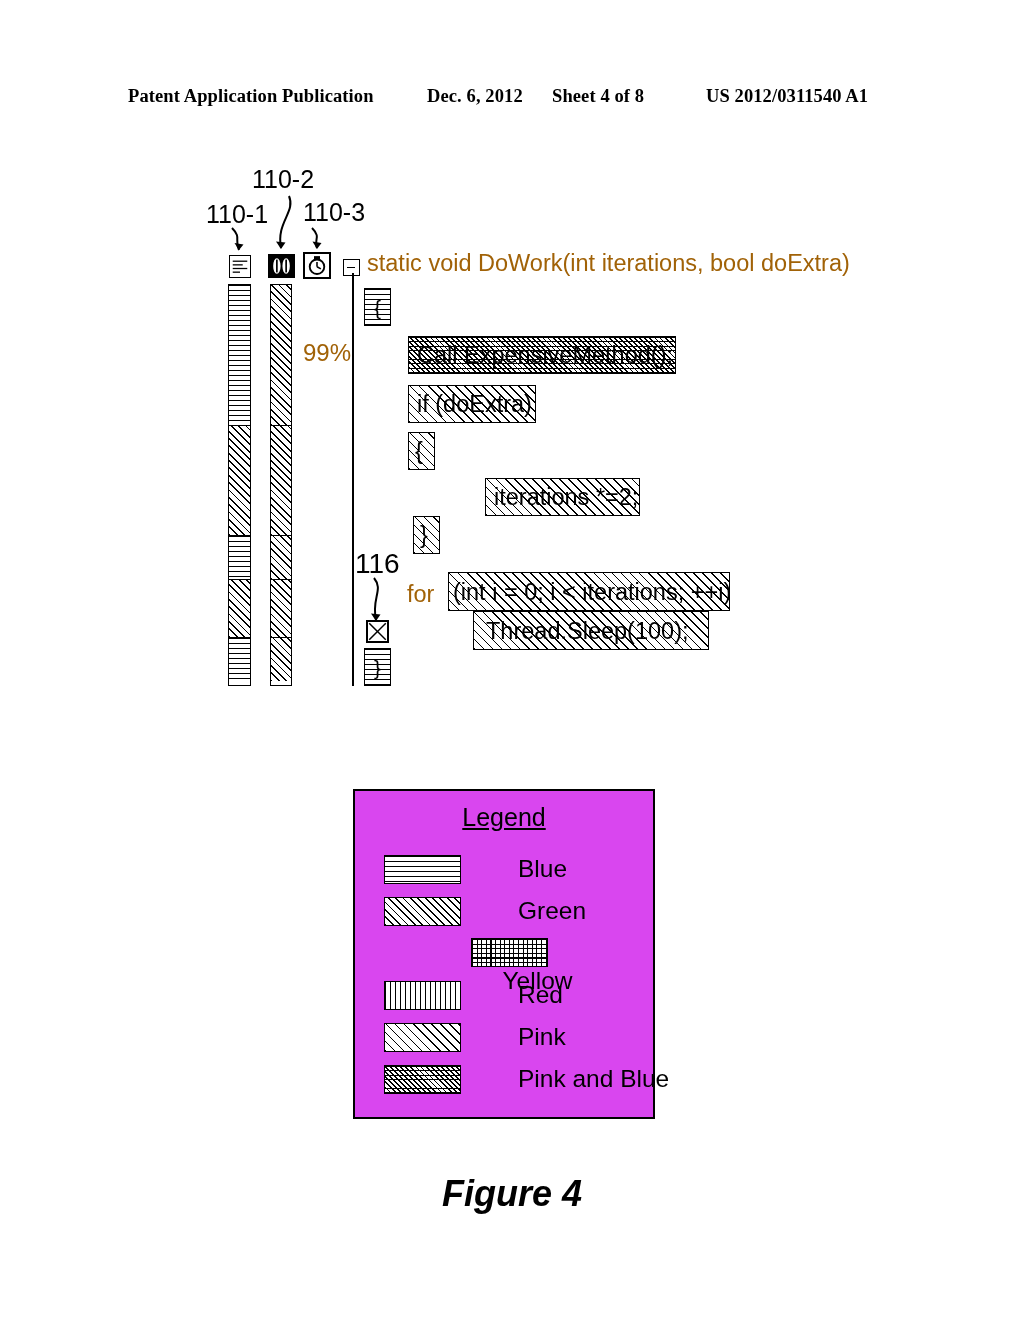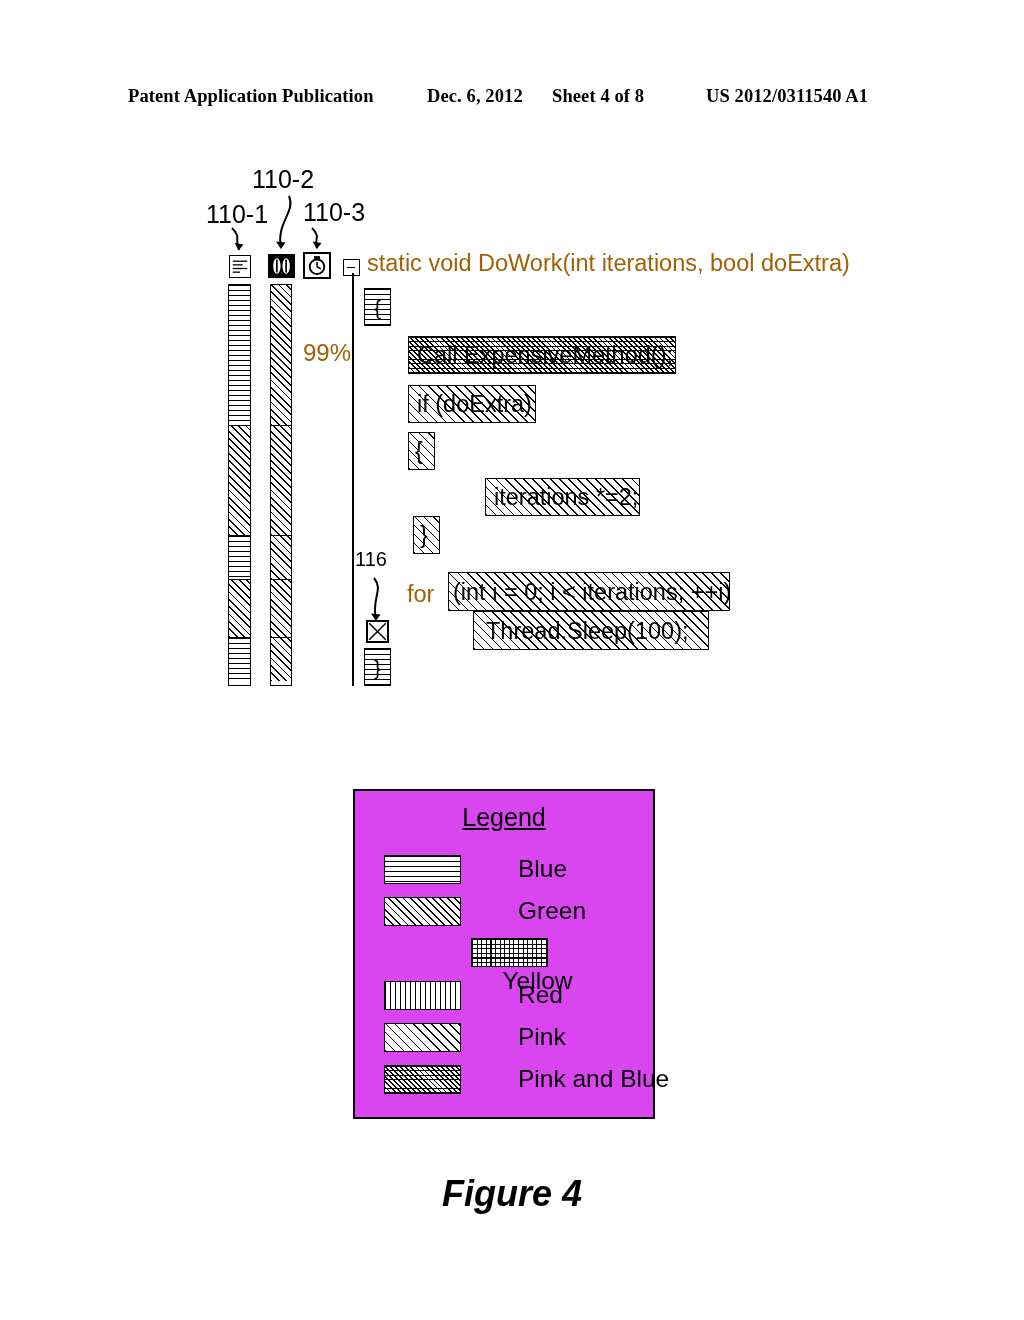--- a/index.html
+++ b/index.html
@@ -38,21 +38,21 @@
   
   .callout {
     position: absolute;
     font-family: "Liberation Sans", sans-serif;
     font-size: 25px;
     white-space: nowrap;
   }
   #lbl-110-1 { left: 206px; top: 200px; }
   #lbl-110-2 { left: 252px; top: 165px; }
   #lbl-110-3 { left: 303px; top: 198px; }
-  #lbl-116   { left: 355px; top: 548px; font-size: 20px; }
+  #lbl-116   { left: 355px; top: 548px; font-size: 28px; }
 
   .leader { position: absolute; }
 
   
   .pat {
     background-color: #ffffff;
     background-repeat: repeat;
   }
   
   .pat-blue {

